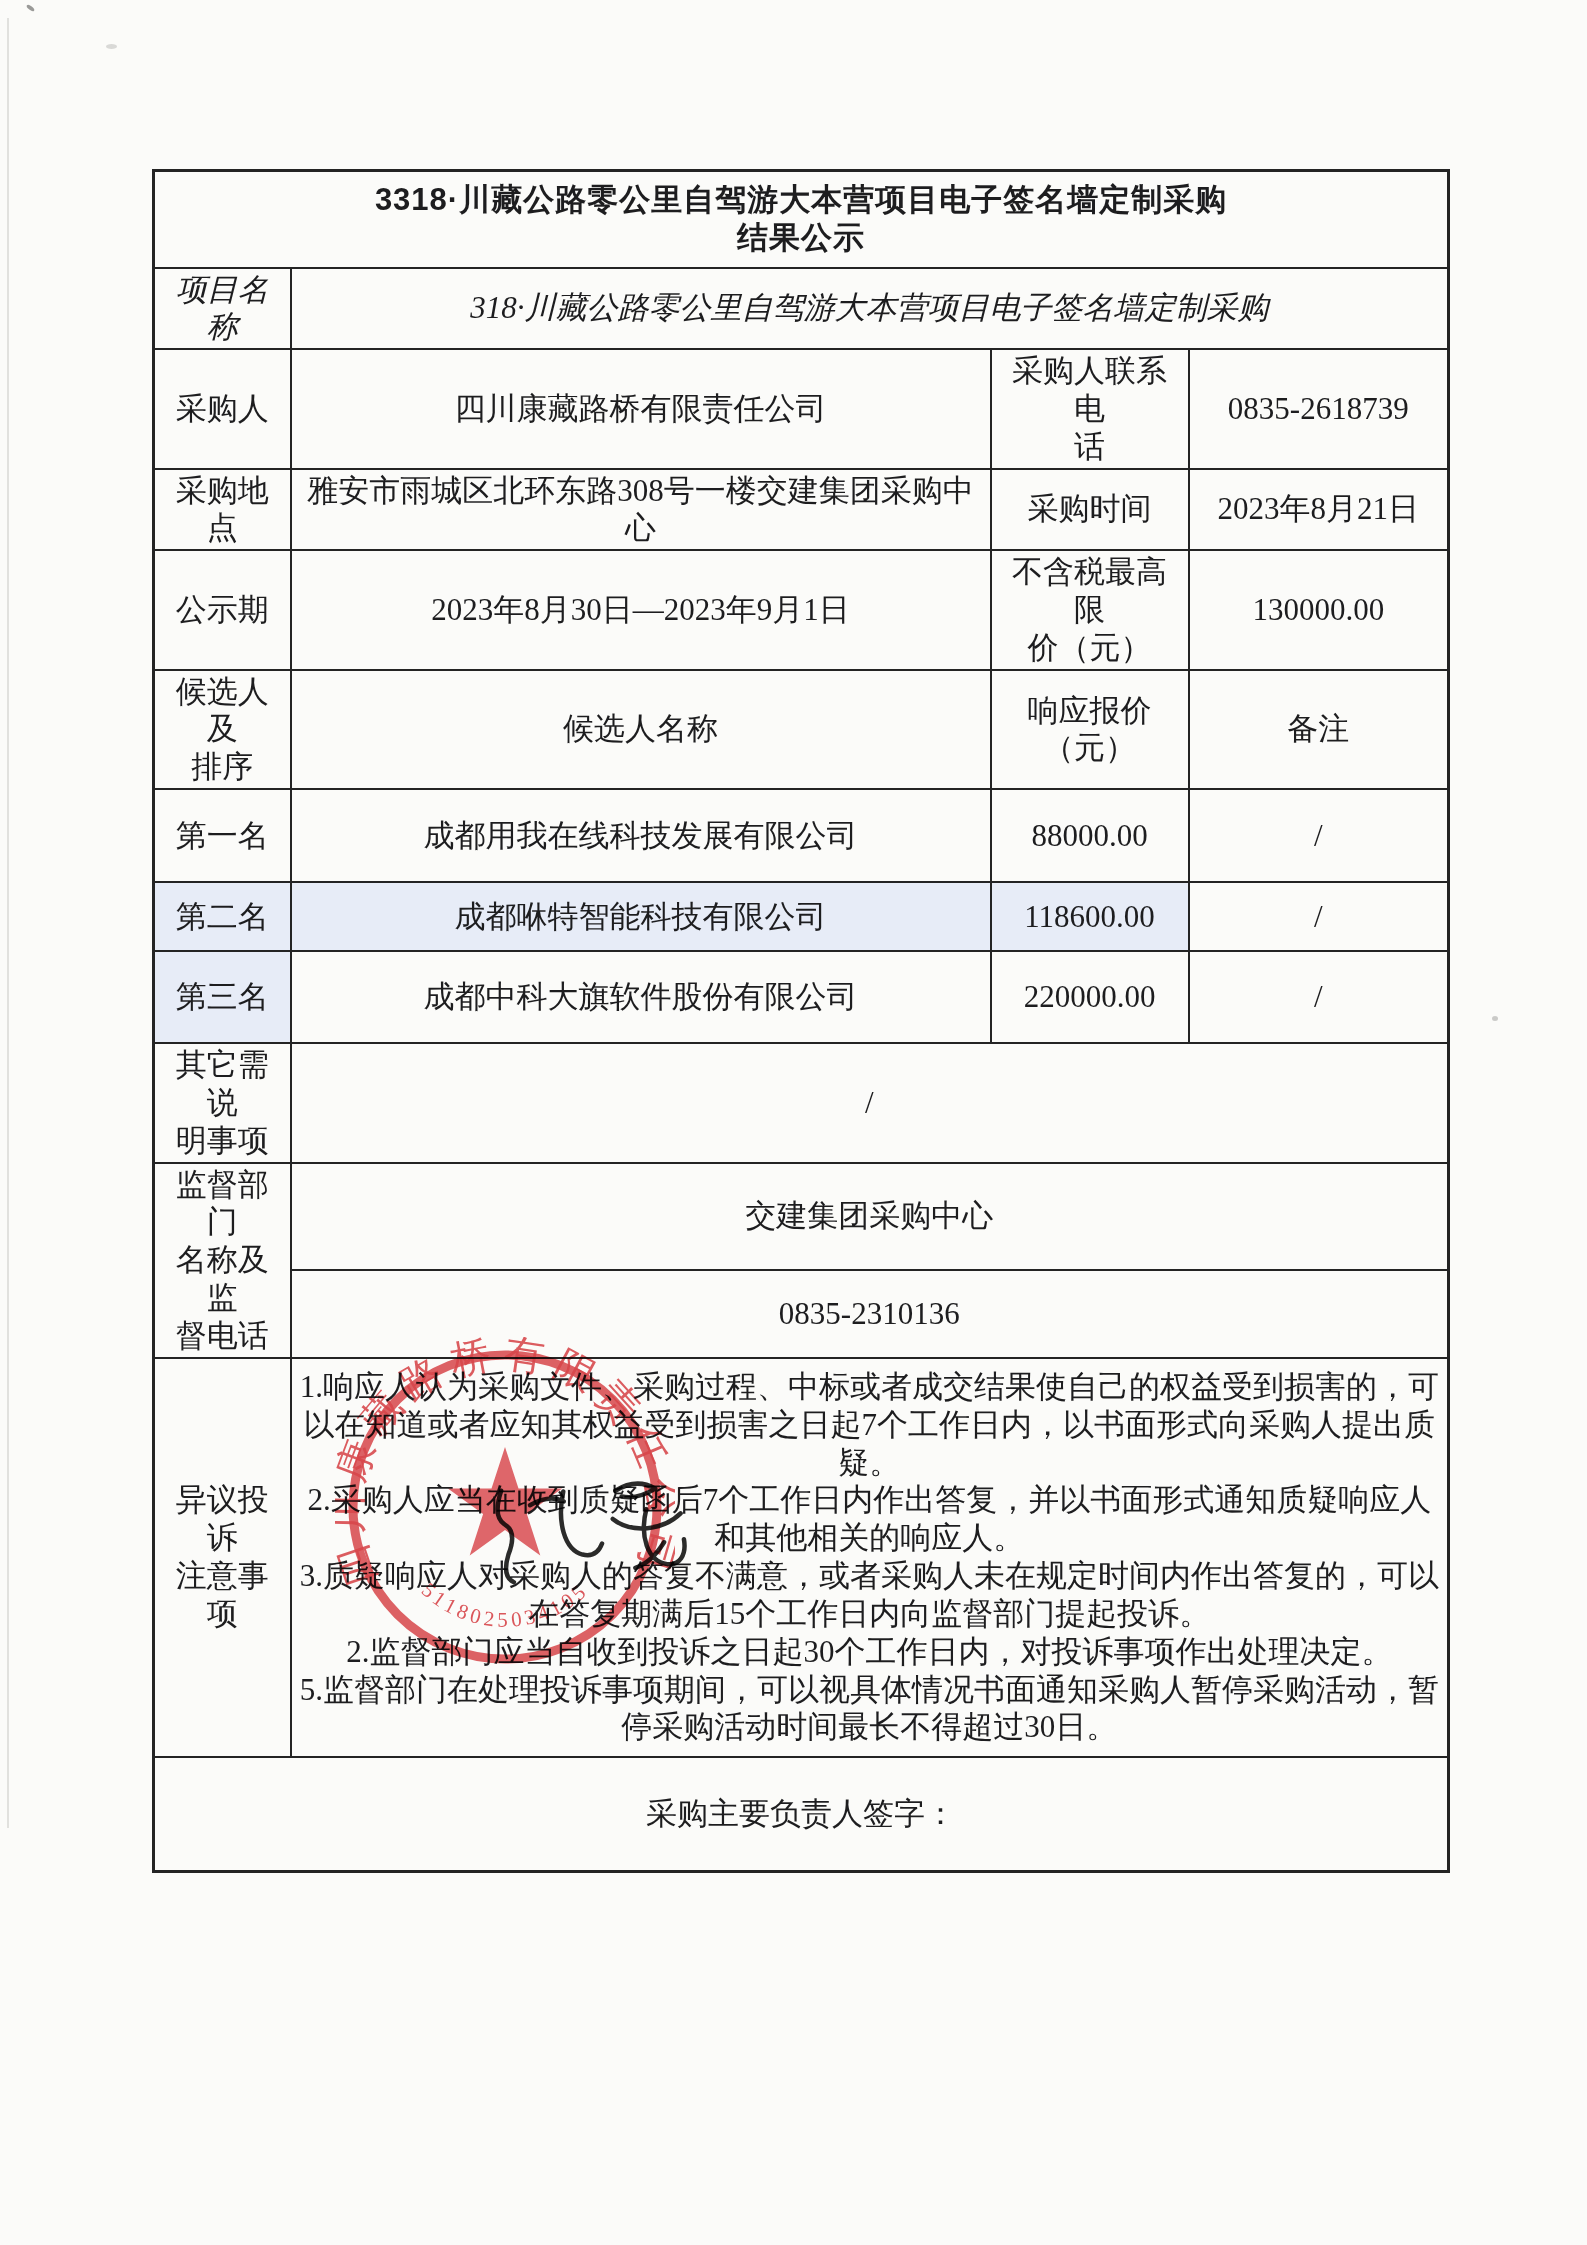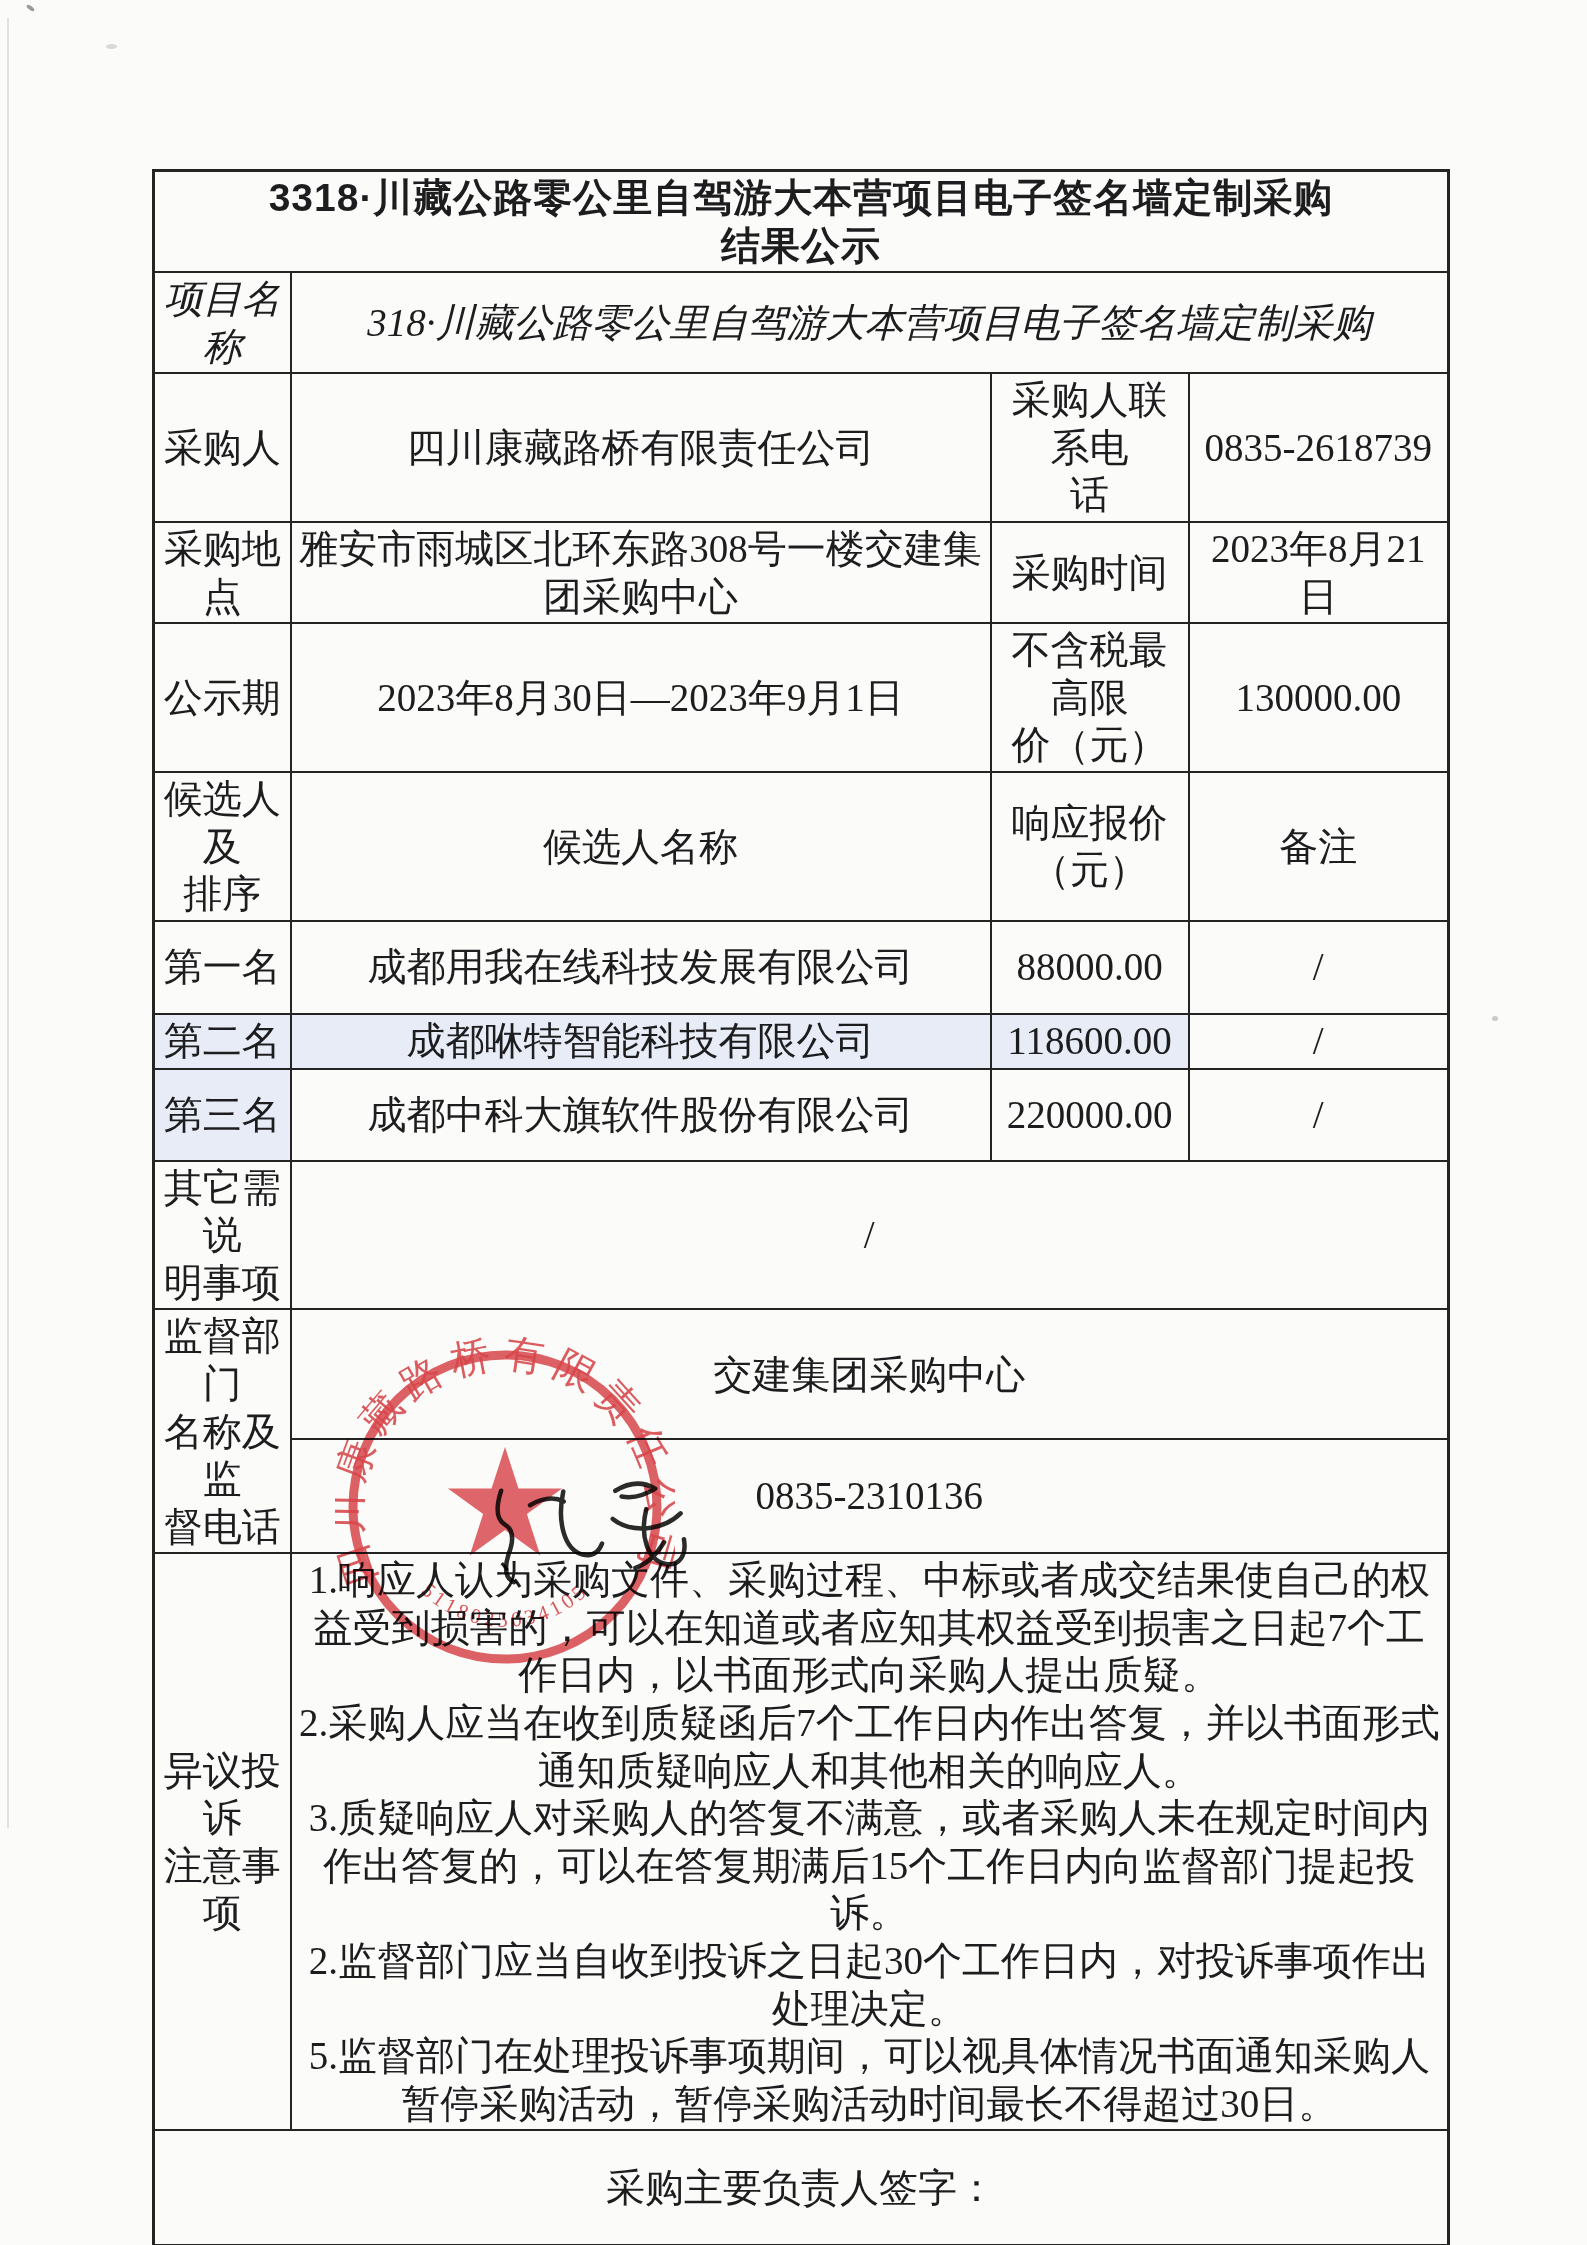--- a/index.html
+++ b/index.html
@@ -20,33 +20,33 @@
   
   table.doc{
     position:absolute;left:152px;top:169px;
     width:1295px;
     border-collapse:collapse;table-layout:fixed;
     border:3px solid #242424;
   }
   table.doc td{
     border:2px solid #242424;
     text-align:center;vertical-align:middle;
-    font-size:39px;line-height:1.22;
+    font-size:31px;line-height:1.22;
     padding:2px 6px;
     overflow:hidden;
   }
   .pre{white-space:pre-line;}
   tr.r-title{height:97px;}
   tr.r-project{height:78px;font-style:italic;}
   tr.r-purchaser{height:73px;}
   tr.r-location{height:67px;}
   tr.r-publicity{height:115px;}
   tr.r-chead{height:81px;}
   tr.r-c1{height:93px;}
-  tr.r-c2{height:55px;}
+  tr.r-c2{height:69px;}
   tr.r-c3{height:92px;}
   tr.r-other{height:72px;}
   tr.r-sup1{height:61px;}
   tr.r-sup2{height:50px;}
   tr.r-objection{height:399px;}
   tr.r-signature{height:115px;}
   td.title-cell{
     font-family:"Liberation Sans","DejaVu Sans",sans-serif;
     font-weight:700;font-size:42px;line-height:1.15;
     letter-spacing:1px;

